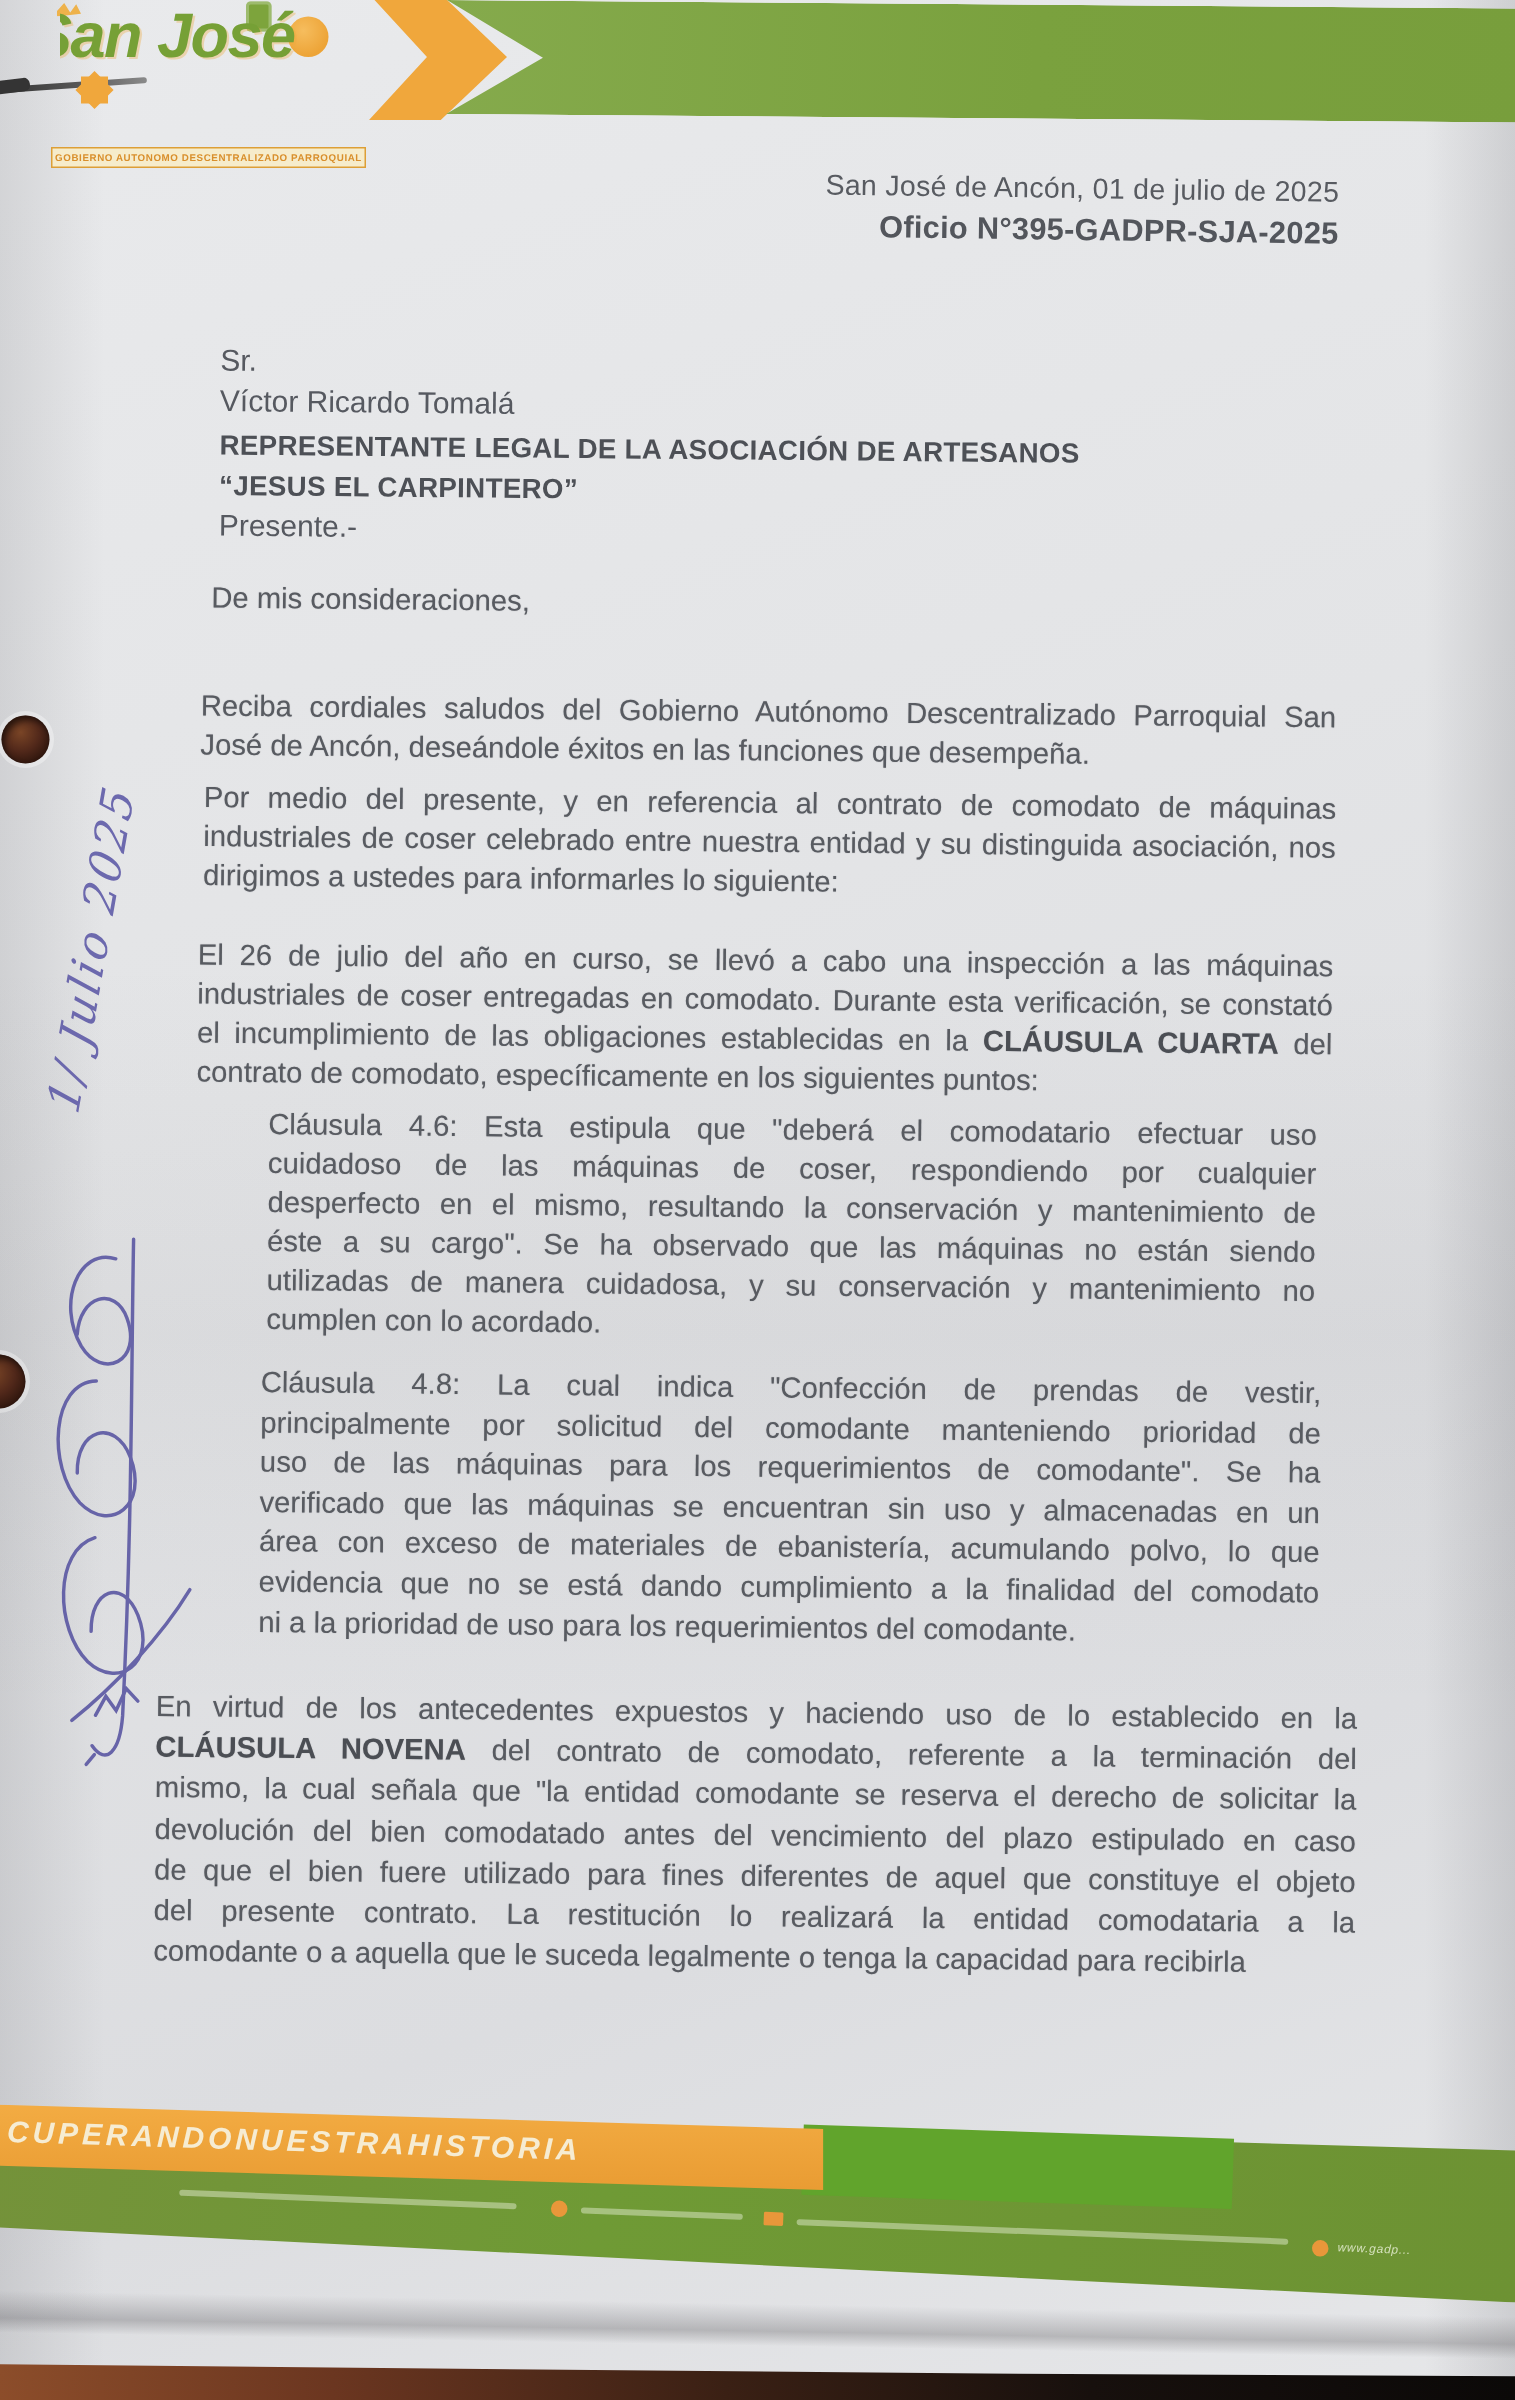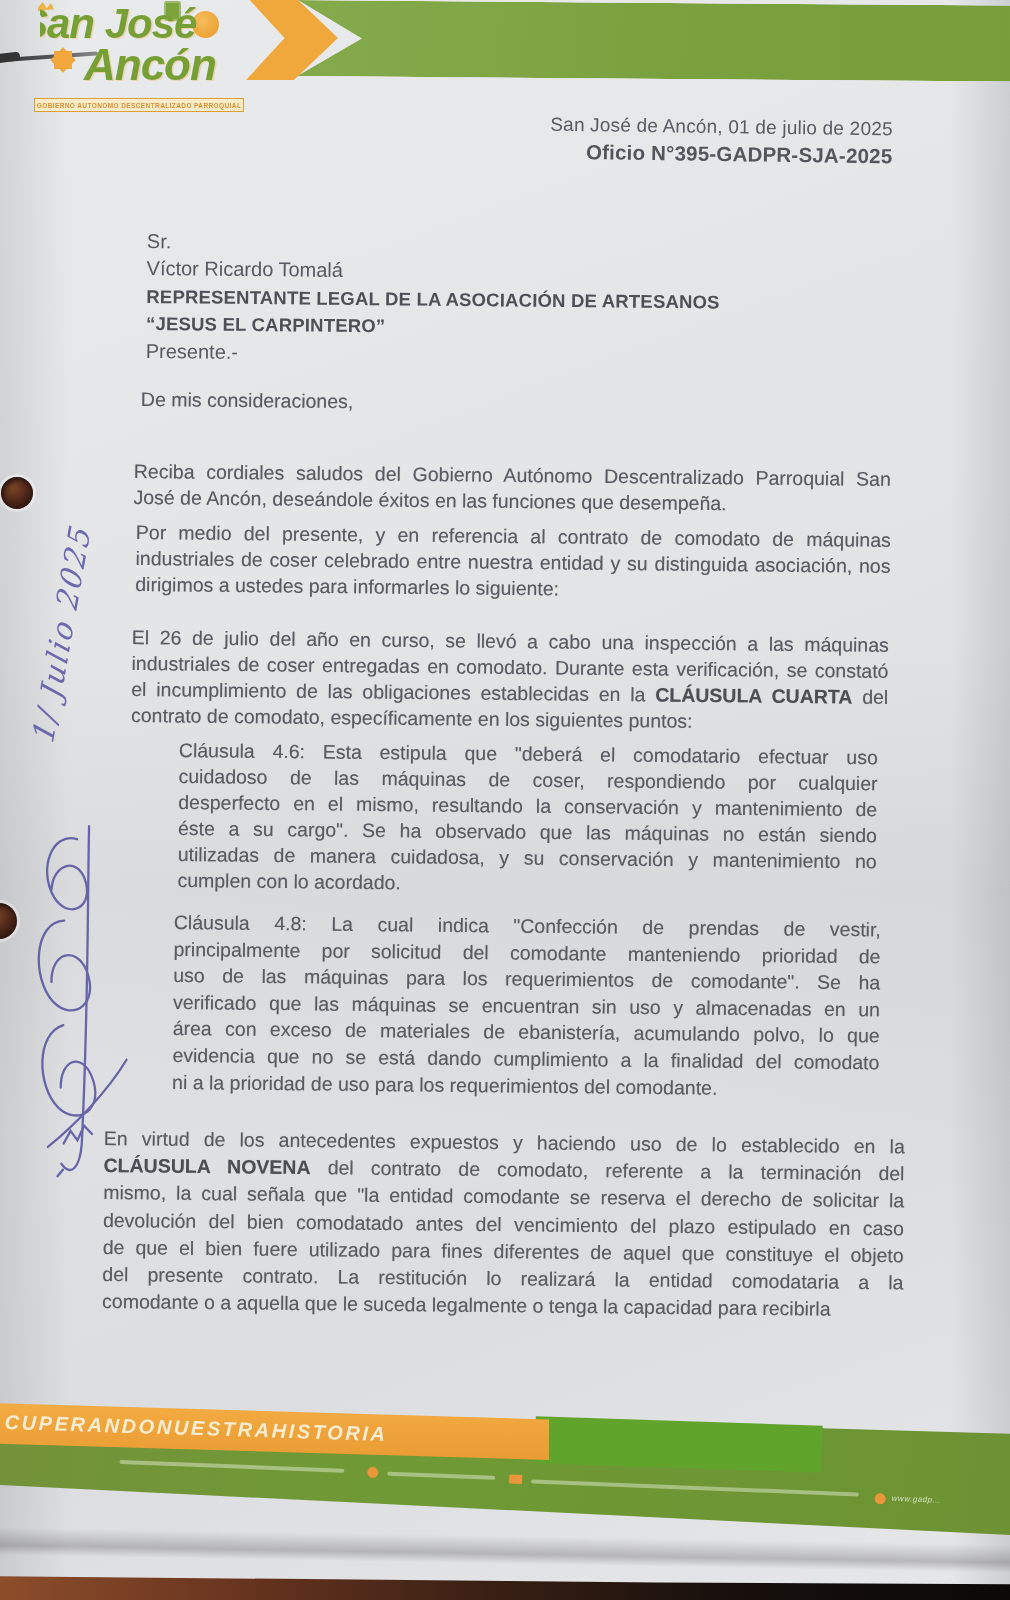--- a/index.html
+++ b/index.html
@@ -120,21 +120,20 @@
   <div class="top-mark"></div>
   <div class="logo-disc"></div>
   <div class="logo-badge"></div>
   <div class="logo-l1-wrap">
     <div class="logo-l1">San José</div>
   </div>
   <div class="star8">
       <i></i>
       <i class="r"></i>
     </div>
-  <div class="logo-l2">Ancón</div>
   <div class="ribbon">
     <span>GOBIERNO AUTONOMO DESCENTRALIZADO PARROQUIAL</span>
   </div>
   <div class="arrow-orange"></div>
   <div class="band-green-top"></div>
 
   <div class="heading">
     <div class="date">San José de Ancón, 01 de julio de 2025</div>
     <div class="ref">Oficio N°395-GADPR-SJA-2025</div>
   </div>

